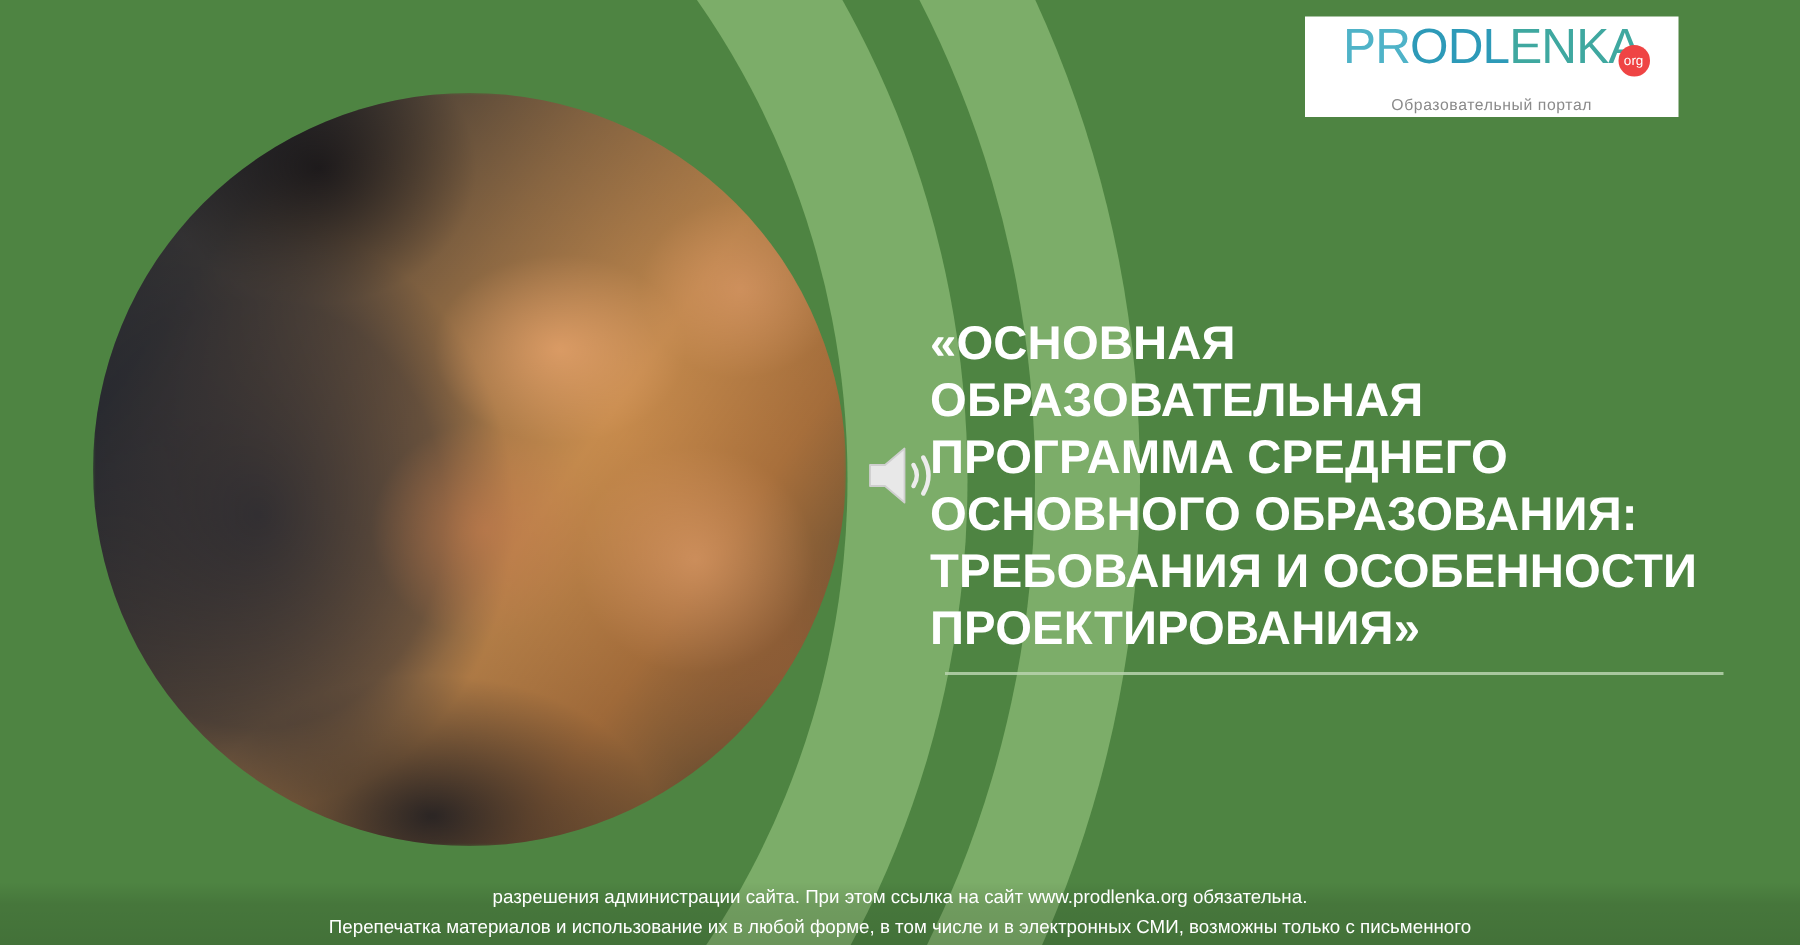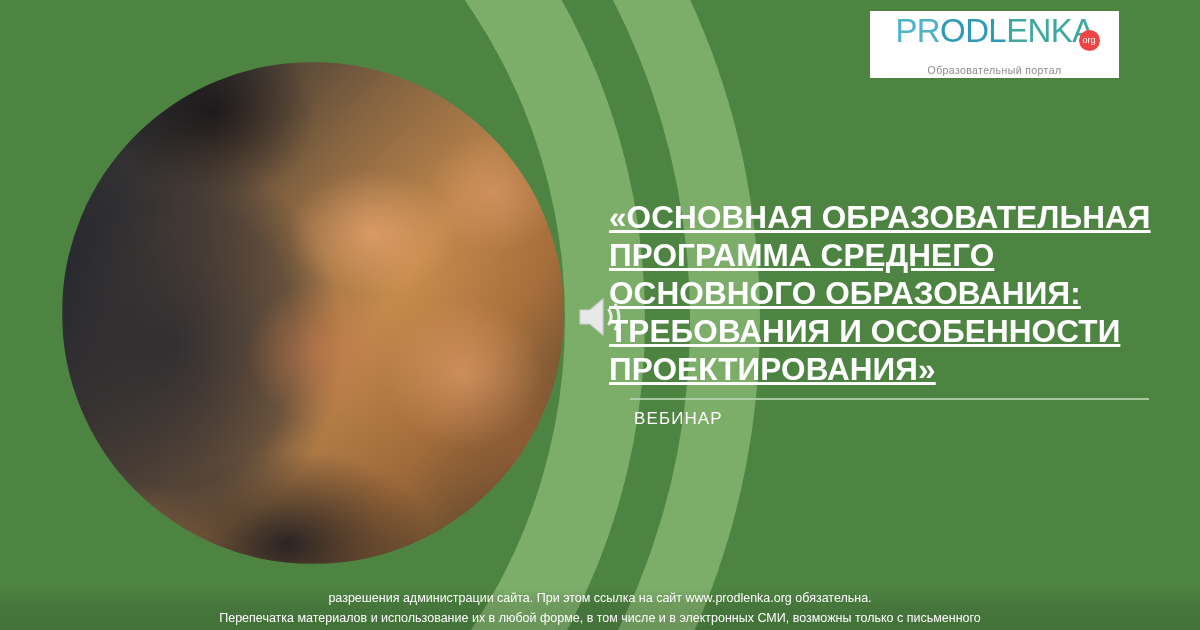--- a/index.html
+++ b/index.html
@@ -103,28 +103,27 @@
   }
 
   
   .title-block {
     position: absolute;
     left: 609px;
     top: 198px;
     width: 560px;
   }
   .slide-title {
-    margin: 0;
+    margin: 11px;
     color: #ffffff;
     font-size: 31.5px;
     line-height: 38px;
     font-weight: 700;
     letter-spacing: .1px;
     text-transform: uppercase;
-    text-decoration: underline;
   }
   .title-rule {
     margin: 10px 0 0 21px;
     width: 519px;
     height: 2px;
     background: #b9d2ae;
     opacity: .85;
   }
   .slide-subtitle {
     margin: 9px 0 0 25px;
@@ -217,21 +216,20 @@
     <svg width="54" height="50" viewBox="0 0 54 50" xmlns="http://www.w3.org/2000/svg">
       <path d="M4 18 H14 L27 7 V43 L14 32 H4 Z" fill="#e8e8e8" stroke="#cfcfcf" stroke-width="1.2" stroke-linejoin="round"></path>
       <path d="M33 18 Q37.5 25 33 32" fill="none" stroke="#ececec" stroke-width="3" stroke-linecap="round"></path>
       <path d="M39.5 13 Q46.5 25 39.5 37" fill="none" stroke="#ececec" stroke-width="3" stroke-linecap="round"></path>
     </svg>
   </div>
 
   <div class="title-block">
     <h1 class="slide-title">«ОСНОВНАЯ ОБРАЗОВАТЕЛЬНАЯ ПРОГРАММА СРЕДНЕГО ОСНОВНОГО ОБРАЗОВАНИЯ: ТРЕБОВАНИЯ И ОСОБЕННОСТИ ПРОЕКТИРОВАНИЯ»</h1>
     <div class="title-rule"></div>
-    <div class="slide-subtitle">ВЕБИНАР</div>
   </div>
 
   <div class="logo-box">
     <div class="logo-wordmark"><span class="c1">PR</span><span class="c2">ODL</span><span class="c3">ENKA</span><span class="logo-org">org</span></div>
     <div class="logo-tagline">Образовательный портал</div>
   </div>
 
   <div class="disclaimer">
     <span class="disclaimer-line">разрешения администрации сайта. При этом ссылка на сайт www.prodlenka.org обязательна.</span>
     <span class="disclaimer-line">Перепечатка материалов и использование их в любой форме, в том числе и в электронных СМИ, возможны только с письменного</span>

